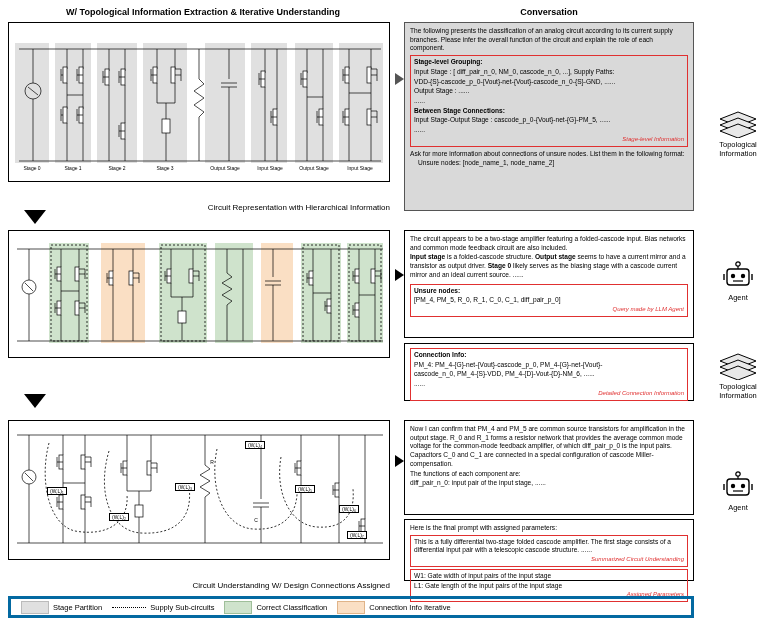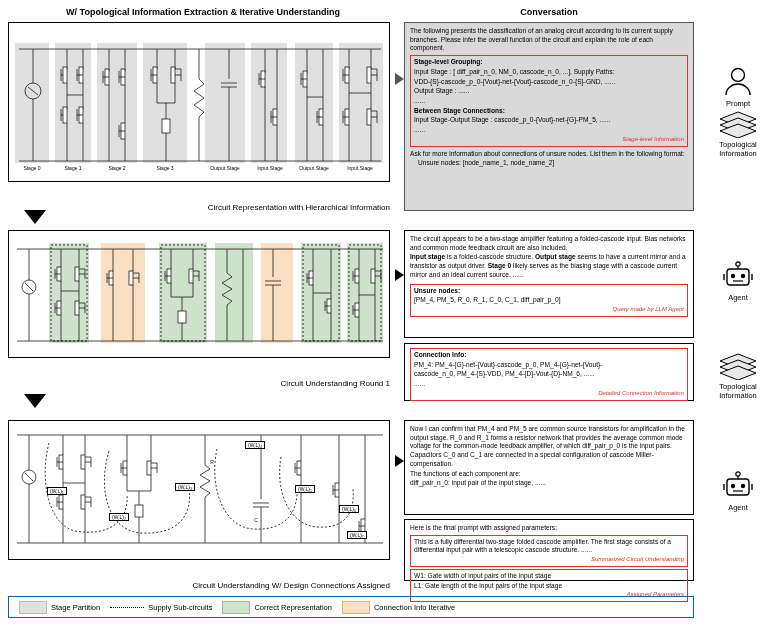--- a/index.html
+++ b/index.html
@@ -125,21 +125,21 @@
   #arr1 { left: 24px; top: 210px; }
   #arr2 { left: 24px; top: 394px; }
 
   
   #legend {
     position: absolute;
     left: 8px;
     top: 596px;
     width: 686px;
     height: 22px;
-    border: 1px solid #0369a1;
+    border: 3px solid #0369a1;
     box-sizing: border-box;
     display: flex;
     align-items: center;
     font-size: 7.5px;
   }
   .legend-item {
     display: flex;
     align-items: center;
     margin-left: 10px;
     white-space: nowrap;
@@ -337,27 +337,20 @@
       <p>......</p>
       <p><b>Between Stage Connections:</b></p>
       <p>Input Stage-Output Stage : cascode_p_0-{Vout}-net-{G}-PM_5, ......</p>
       <p>......</p>
       <span class="tag">Stage-level Information</span>
     </div>
     <p style="margin-top:3px;">Ask for more information about connections of unsure nodes. List them in the following format:</p>
     <p style="padding-left:8px;">Unsure nodes: [node_name_1, node_name_2]</p>
   </div>
 
-  <div class="actor" id="actor-prompt">
-    <svg width="34" height="30" viewBox="0 0 34 30">
-      <circle cx="17" cy="9" r="6.5" fill="none" stroke="#000" stroke-width="1.4"></circle>
-      <path d="M5 29 a12 11 0 0 1 24 0" fill="none" stroke="#000" stroke-width="1.4"></path>
-    </svg>
-    <span class="lbl">Prompt</span>
-  </div>
 
   <div class="actor" id="actor-topo1">
     <svg width="42" height="28" viewBox="0 0 42 28">
       <g fill="#e8e8e8" stroke="#000" stroke-width="1">
         <polygon points="21,2 39,9 21,16 3,9"></polygon>
         <polygon points="21,8 39,15 21,22 3,15"></polygon>
         <polygon points="21,14 39,21 21,28 3,21"></polygon>
       </g>
     </svg>
     <span class="lbl" style="line-height:1.15;">Topological Information</span>
@@ -476,21 +469,20 @@
       </g>
 
       <g stroke="#000" stroke-width="0.8" fill="none" stroke-dasharray="2,2">
         <rect x="42" y="14" width="36" height="96"></rect>
         <rect x="152" y="14" width="44" height="96"></rect>
         <rect x="294" y="14" width="36" height="96"></rect>
         <rect x="340" y="14" width="32" height="96"></rect>
       </g>
     </svg>
   </div>
-  <div class="caption" id="cap2">Circuit Understanding Round 1</div>
 
   <div class="bubble white" id="b2">
     <div class="tail" style="left:-10px; top:38px;"></div>
     <p>The circuit appears to be a two-stage amplifier featuring a folded-cascode input. Bias networks and common mode feedback circuit are also included.</p>
     <p><b>Input stage</b><span> is a folded-cascode structure. </span><b>Output stage</b><span> seems to have a current mirror and a transistor as output driver. </span><b>Stage 0</b><span> likely serves as the biasing stage with a cascode current mirror and an ideal current source. ......</span></p>
     <div class="inner-red" style="margin-top:4px;">
       <p><b>Unsure nodes:</b></p>
       <p>[PM_4, PM_5, R_0, R_1, C_0, C_1, diff_pair_p_0]</p>
       <span class="tag">Query made by LLM Agent</span>
     </div>
@@ -666,21 +658,21 @@
     <div class="legend-item">
       <span class="swatch sw-gray"></span>
       <span>Stage Partition</span>
     </div>
     <div class="legend-item">
       <span class="dash-line"></span>
       <span>Supply Sub-circuits</span>
     </div>
     <div class="legend-item">
       <span class="swatch sw-green"></span>
-      <span>Correct Representation</span>
+      <span>Correct Classification</span>
     </div>
     <div class="legend-item">
       <span class="swatch sw-orange"></span>
       <span>Connection Info Iterative</span>
     </div>
   </div>
 
 </div>
 
 </body></html>

